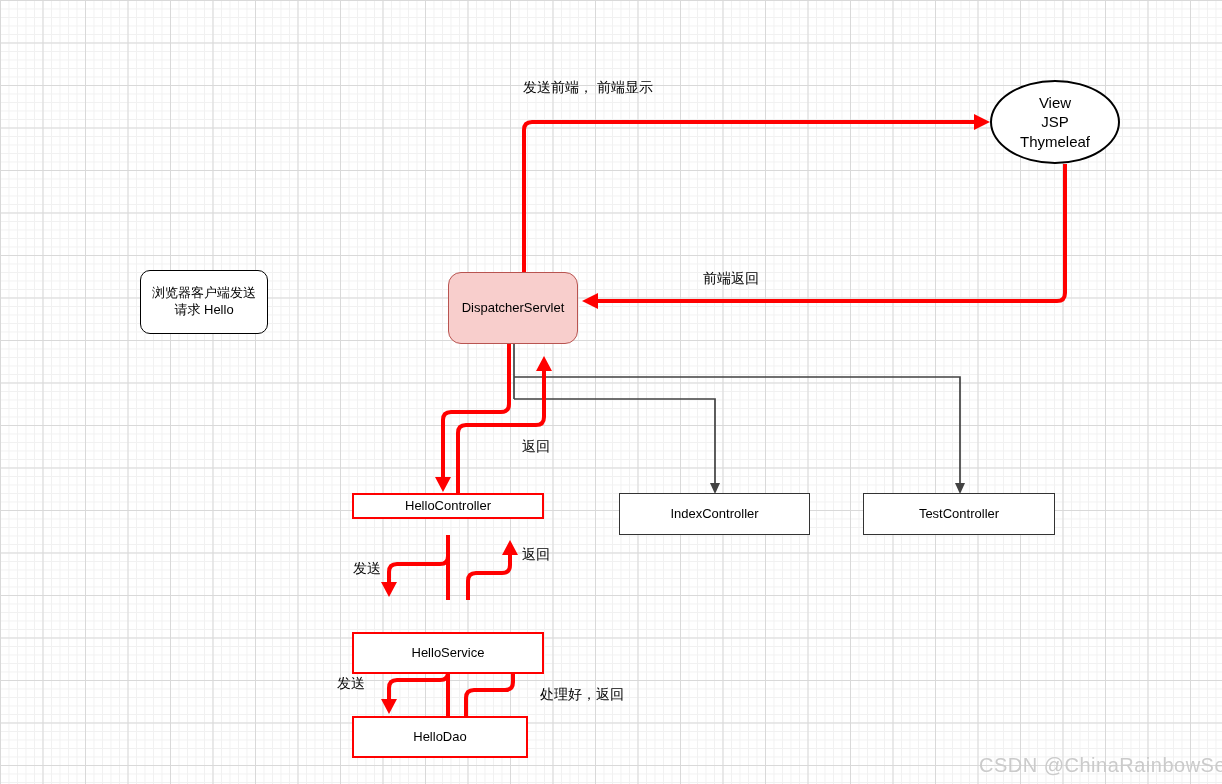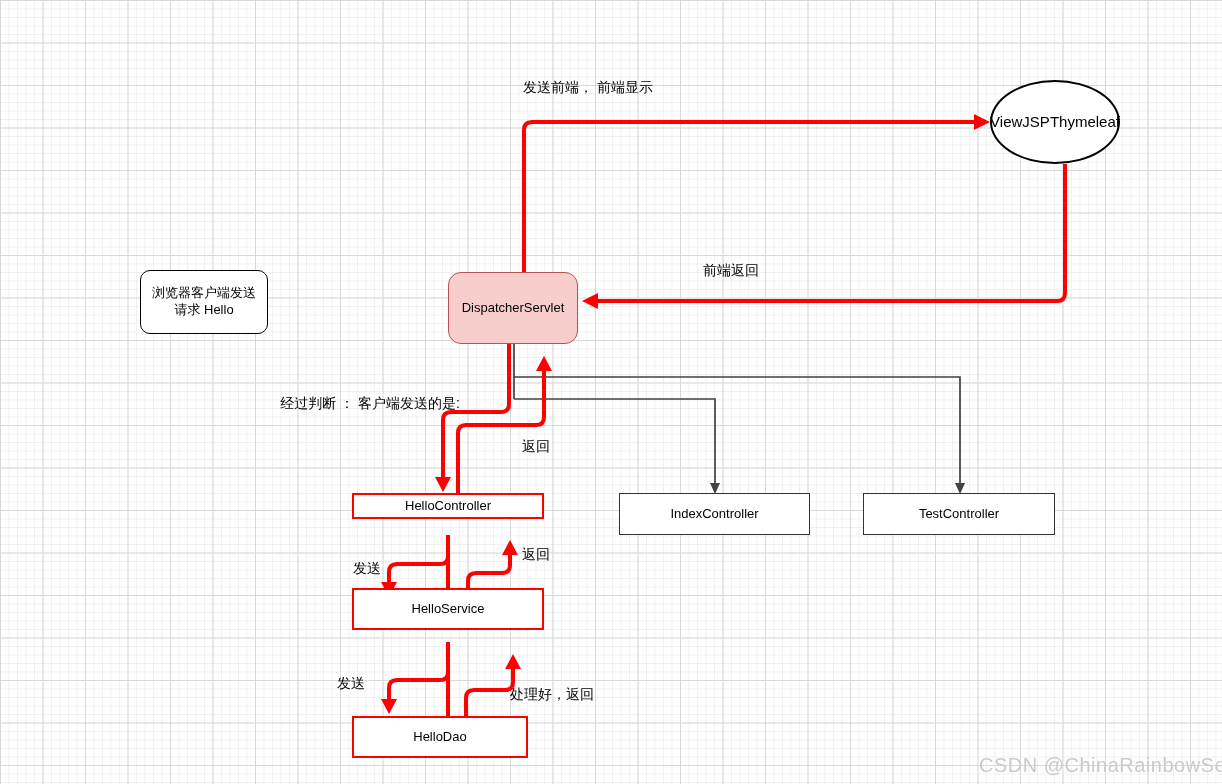--- a/index.html
+++ b/index.html
@@ -27,20 +27,21 @@
     text-align:center; background:#ffffff; color:#000; font-size:13px; line-height:1.3;
   }
   .node.rect-black { border:1.8px solid #333333; }
   .node.rect-red   { border:2.5px solid #ff0000; }
   .node.rounded-black { border:1.8px solid #000000; border-radius:10px; }
   .node.dispatcher {
     background:#f8cecc; border:1.6px solid #b85450; border-radius:13px;
   }
   .node.ellipse {
     border:2.4px solid #000000; border-radius:50%; font-size:15px; line-height:1.28;
+    flex-direction:column;
   }
   .node.ellipse span { display:block; }
 
   .edge-label {
     position:absolute; color:#000; font-size:14px; white-space:nowrap; line-height:1.2;
   }
   .edge-label.centered { text-align:center; }
 
   .watermark {
     position:absolute; left:979px; top:754px; width:240px;
@@ -106,41 +107,40 @@
   </div>
 
   <div class="node rect-black" style="left:619px; top:493px; width:191px; height:42px;">
     <span>IndexController</span>
   </div>
 
   <div class="node rect-black" style="left:863px; top:493px; width:192px; height:42px;">
     <span>TestController</span>
   </div>
 
-  <div class="node rect-red" style="left:352px; top:588px; width:192px; height:42px;">
+  <div class="node rect-red" style="left:352px; top:632px; width:192px; height:42px;">
     <span>HelloService</span>
   </div>
 
   <div class="node rect-red" style="left:352px; top:716px; width:176px; height:42px;">
     <span>HelloDao</span>
   </div>
 
   <div class="edge-label" style="left:523px; top:79px;">发送前端， 前端显示</div>
 
-  <div class="edge-label" style="left:703px; top:262px;">前端返回</div>
+  <div class="edge-label" style="left:703px; top:270px;">前端返回</div>
 
   <div class="edge-label centered" style="left:264px; top:395px; width:212px;">
-    <div>经过判断 ： 客户端发送的是:</div>
   </div>
 
   <div class="edge-label" style="left:522px; top:438px;">返回</div>
 
   <div class="edge-label" style="left:353px; top:560px;">发送</div>
 
   <div class="edge-label" style="left:522px; top:546px;">返回</div>
 
   <div class="edge-label" style="left:337px; top:675px;">发送</div>
 
-  <div class="edge-label" style="left:510px; top:686px;text-align:right;">处理好，返回</div>
+  <div class="edge-label" style="left:540px; top:686px;text-align:right;">处理好，返回</div>
 
   <div class="watermark">CSDN @ChinaRainbowSea</div>
 
 </div>
 
 </body></html>

